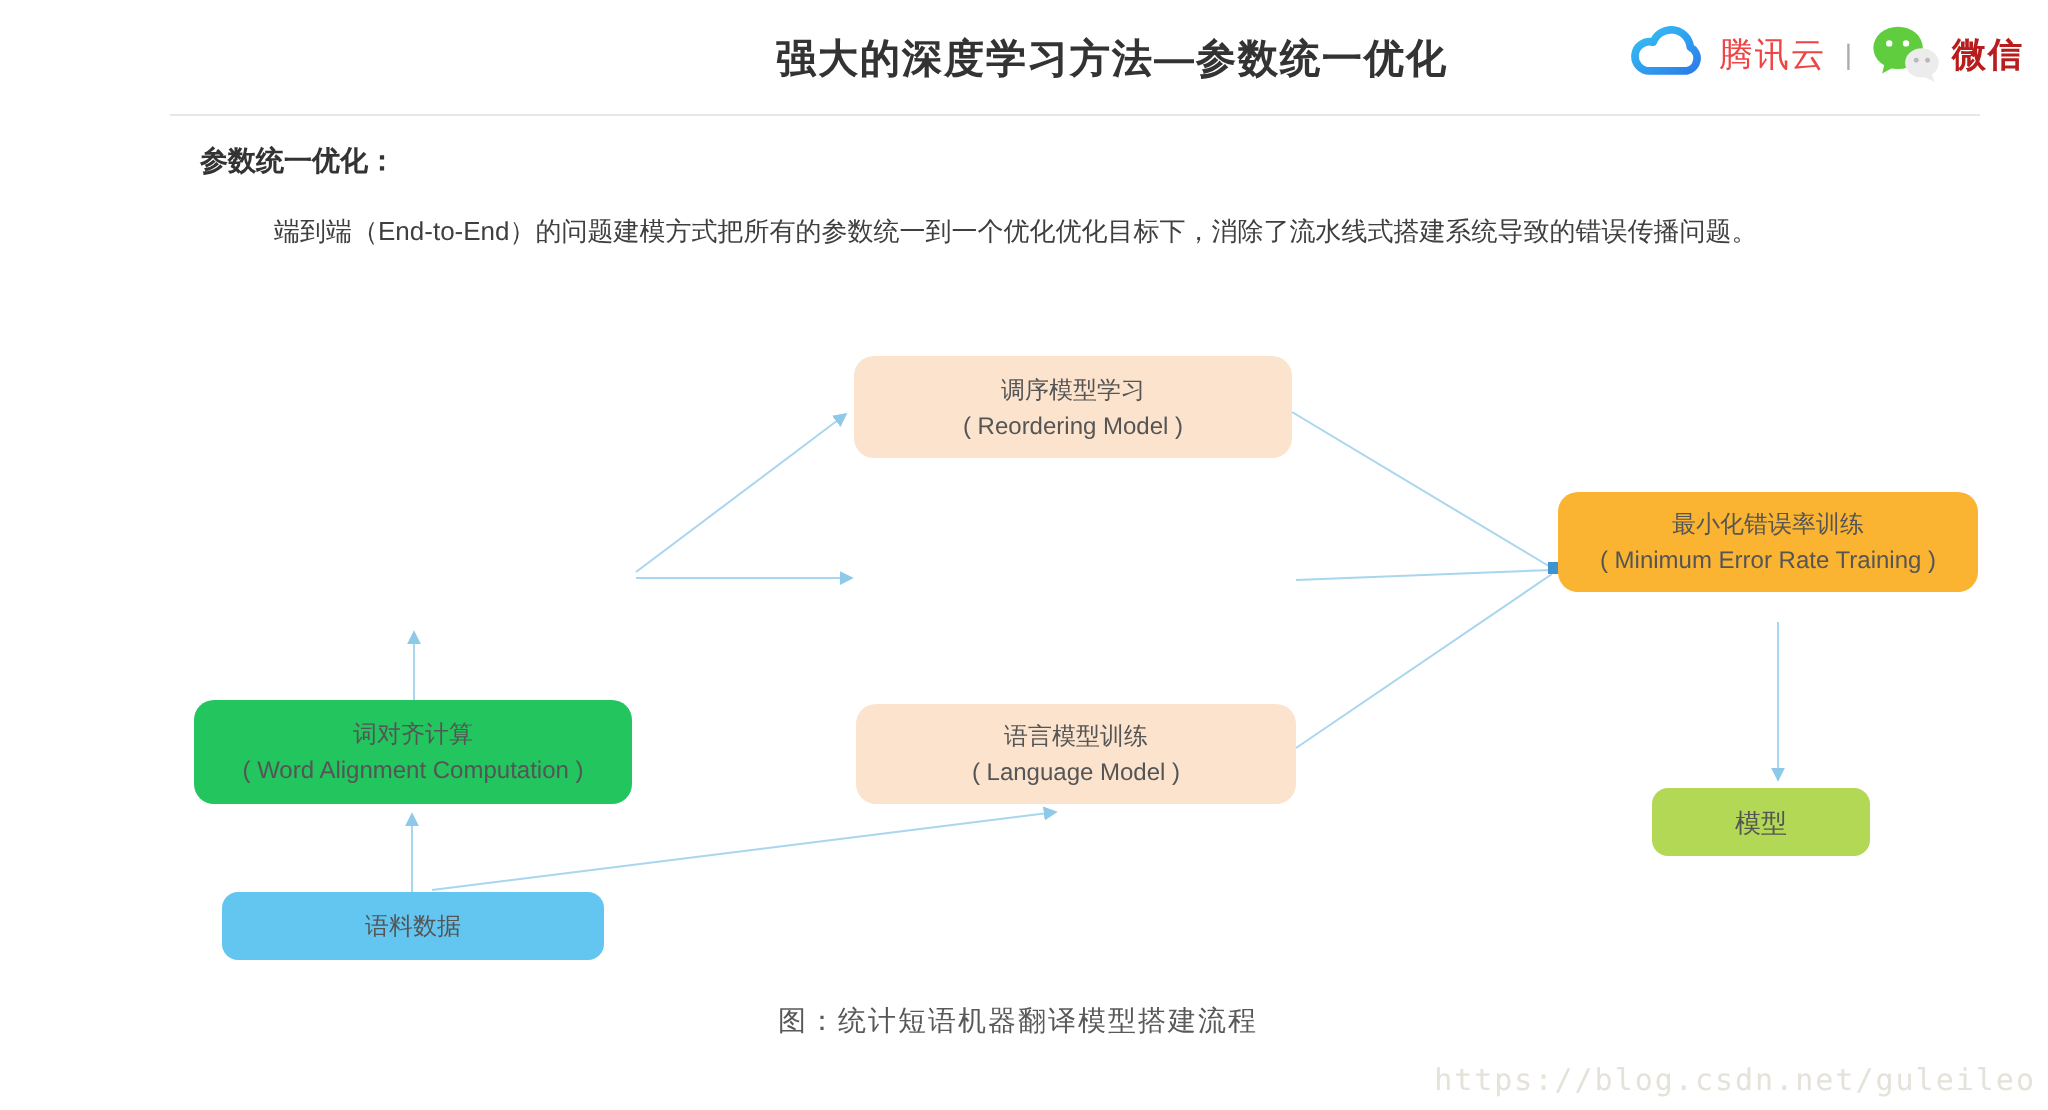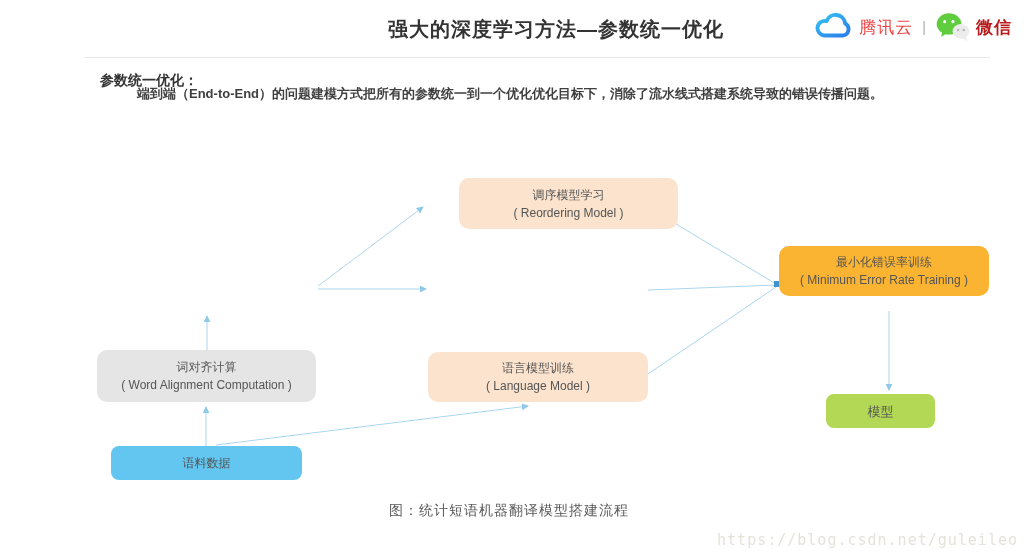--- a/index.html
+++ b/index.html
@@ -20,30 +20,30 @@
   .brand .brand-text.wx{font-weight:700;color:#b91c1c;}
   .brand .sep{color:#aaa;font-size:14px;margin:0 4px;font-weight:300;}
   .divider{
     position:absolute;top:57px;left:85px;width:905px;height:1px;background:#e7e7e7;
   }
   
   .section-heading{
     position:absolute;left:100px;top:72px;font-size:14px;font-weight:700;color:#333;
   }
   .section-paragraph{
-    position:absolute;left:137px;top:85px;font-size:13px;color:#3f3f3f;white-space:nowrap;font-weight:bold;
+    position:absolute;left:137px;top:107px;font-size:13px;color:#3f3f3f;white-space:nowrap;
   }
   
   .edges{position:absolute;left:0;top:0;pointer-events:none;}
   .node{
     position:absolute;border-radius:10px;display:flex;flex-direction:column;
     align-items:center;justify-content:center;gap:6px;font-size:12px;color:#555;
     text-align:center;line-height:1;
   }
-  #n-reorder{left:427px;top:178px;width:219px;height:51px;margin-left:32px;}
+  #n-reorder{left:427px;top:178px;width:219px;height:51px;}
   #n-phrase-extract{left:99px;top:261px;width:219px;height:50px;}
   #n-phrase-feature{left:431px;top:264px;width:217px;height:51px;}
   #n-mert{left:779px;top:246px;width:210px;height:50px;}
   #n-word-align{left:97px;top:350px;width:219px;height:52px;}
   #n-lang-model{left:428px;top:352px;width:220px;height:50px;}
   #n-corpus{left:111px;top:446px;width:191px;height:34px;border-radius:8px;}
   #n-model{left:826px;top:394px;width:109px;height:34px;border-radius:8px;font-size:13px;}
   .caption{
     position:absolute;top:502px;left:12px;width:900px;text-align:center;
     font-size:14px;color:#595959;letter-spacing:1px;padding-left:47px;
@@ -123,21 +123,21 @@
     <span class="en">( Reordering Model )</span>
   </div>
 
 
 
   <div class="node" id="n-mert" style="background-color: rgb(251, 180, 49);">
     <span class="zh">最小化错误率训练</span>
     <span class="en">( Minimum Error Rate Training )</span>
   </div>
 
-  <div class="node" id="n-word-align" style="background-color: #e5e5e5;">
+  <div class="node" id="n-word-align" style="background-color: #22c55e;">
     <span class="zh">词对齐计算</span>
     <span class="en">( Word Alignment Computation )</span>
   </div>
 
   <div class="node" id="n-lang-model" style="background-color: rgb(251, 227, 205);">
     <span class="zh">语言模型训练</span>
     <span class="en">( Language Model )</span>
   </div>
 
   <div class="node" id="n-corpus" style="background-color: rgb(99, 198, 240);">

